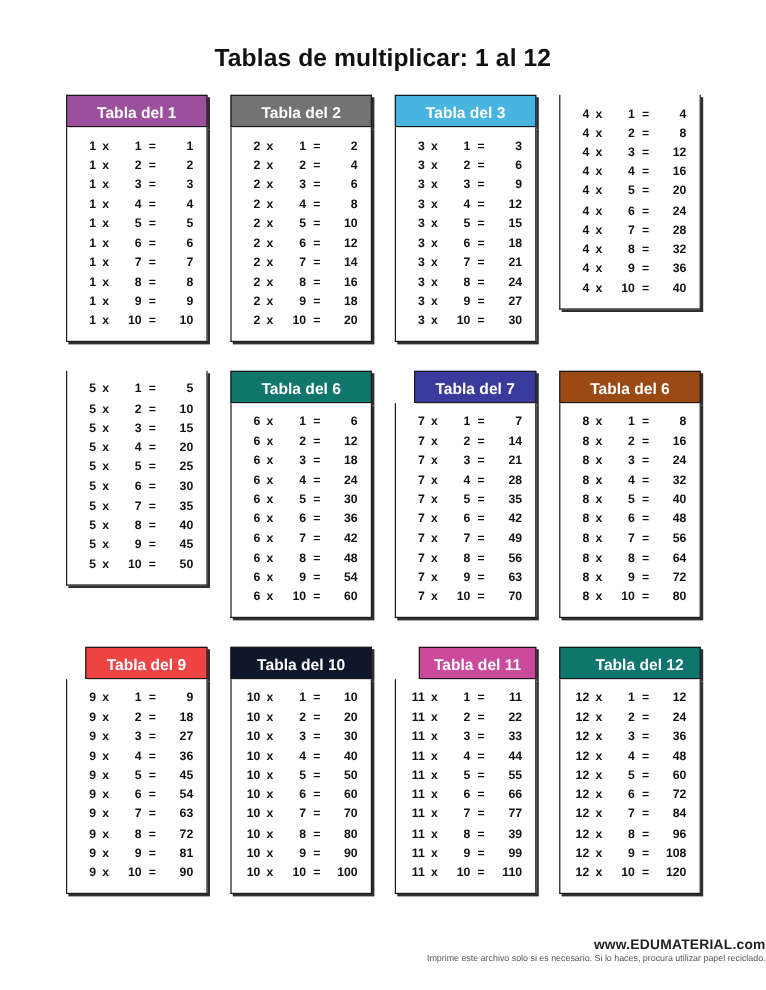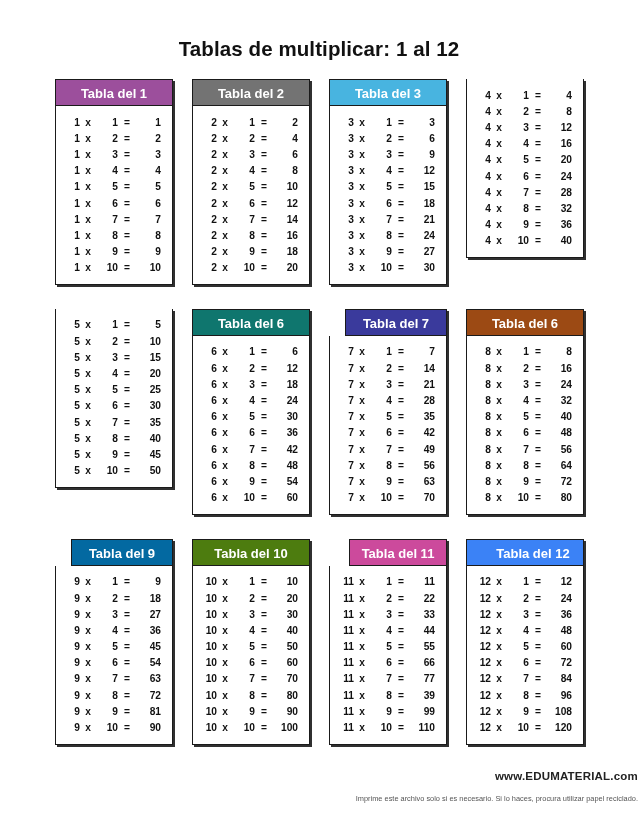--- a/index.html
+++ b/index.html
@@ -77,21 +77,21 @@
     bottom: 22px;
     text-align: right;
   }
   .footer-site {
     font-size: 11.5px;
     font-weight: bold;
     color: #222222;
     letter-spacing: 0.2px;
   }
   .footer-note {
-    margin-top: 12px;
+    margin-top: 0;
     font-size: 7.4px;
     color: #555555;
   }
 </style>
 </head>
 <body>
 
 <div class="page">
   <h1 class="page-title">Tablas de multiplicar: 1 al 12</h1>
 
@@ -688,21 +688,21 @@
           <div class="row">
             <span class="c-a">8</span>
             <span class="c-x">x</span>
             <span class="c-b">10</span>
             <span class="c-eq">=</span>
             <span class="c-r">80</span>
           </div>
         </div>
       </div>
       <div class="table-card">
-        <div class="card-header" style="background: #0369a1; margin-left: 16px;">Tabla del 9</div>
+        <div class="card-header" style="background: #ef4444; margin-left: 16px;">Tabla del 9</div>
         <div class="card-body">
           <div class="row">
             <span class="c-a">9</span>
             <span class="c-x">x</span>
             <span class="c-b">1</span>
             <span class="c-eq">=</span>
             <span class="c-r">9</span>
           </div>
           <div class="row">
             <span class="c-a">9</span>
@@ -763,21 +763,21 @@
           <div class="row">
             <span class="c-a">9</span>
             <span class="c-x">x</span>
             <span class="c-b">10</span>
             <span class="c-eq">=</span>
             <span class="c-r">90</span>
           </div>
         </div>
       </div>
       <div class="table-card">
-        <div class="card-header" style="background: #4d7c0f;">Tabla del 10</div>
+        <div class="card-header" style="background: #0f172a;">Tabla del 10</div>
         <div class="card-body">
           <div class="row">
             <span class="c-a">10</span>
             <span class="c-x">x</span>
             <span class="c-b">1</span>
             <span class="c-eq">=</span>
             <span class="c-r">10</span>
           </div>
           <div class="row">
             <span class="c-a">10</span>
@@ -913,21 +913,21 @@
           <div class="row">
             <span class="c-a">11</span>
             <span class="c-x">x</span>
             <span class="c-b">10</span>
             <span class="c-eq">=</span>
             <span class="c-r">110</span>
           </div>
         </div>
       </div>
       <div class="table-card">
-        <div class="card-header" style="background: #3b82f6; padding-left: 16px;">Tabla del 12</div>
+        <div class="card-header" style="background: #0f766e; padding-left: 16px;">Tabla del 12</div>
         <div class="card-body">
           <div class="row">
             <span class="c-a">12</span>
             <span class="c-x">x</span>
             <span class="c-b">1</span>
             <span class="c-eq">=</span>
             <span class="c-r">12</span>
           </div>
           <div class="row">
             <span class="c-a">12</span>

